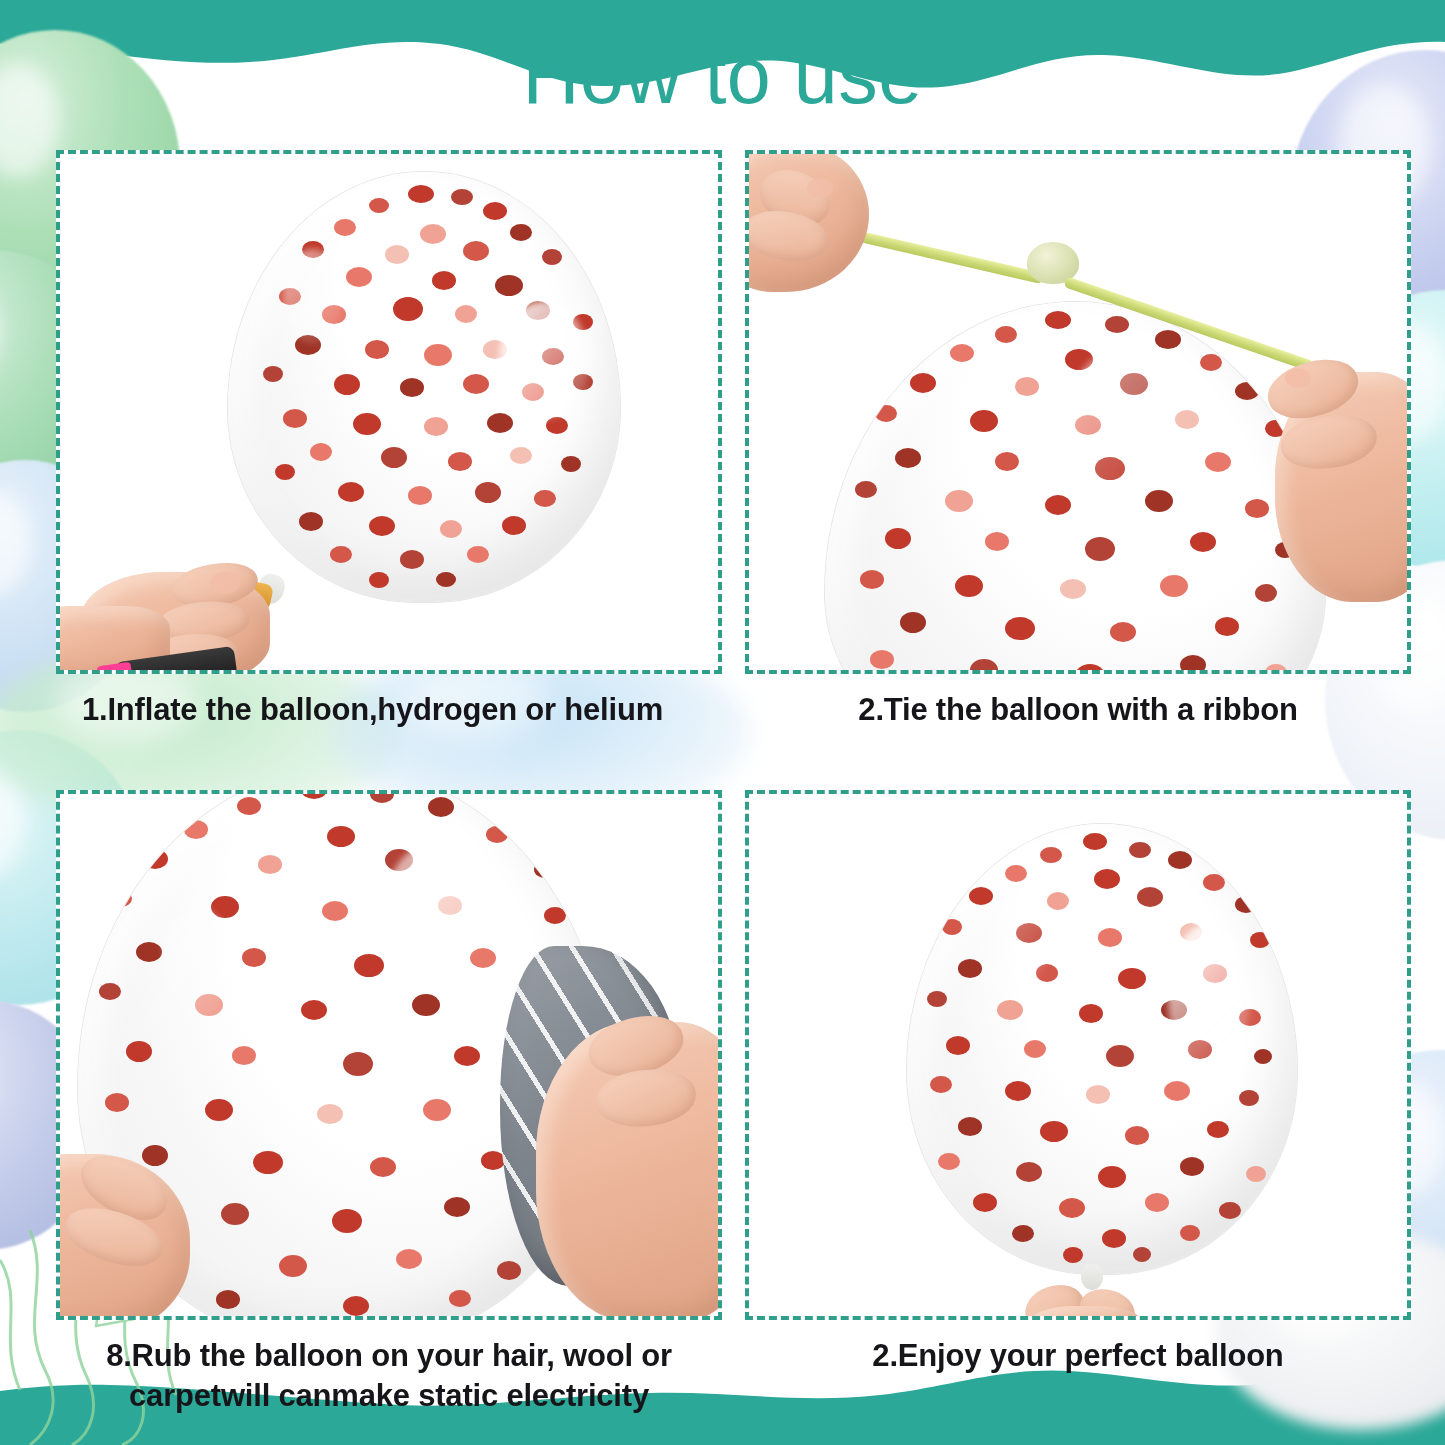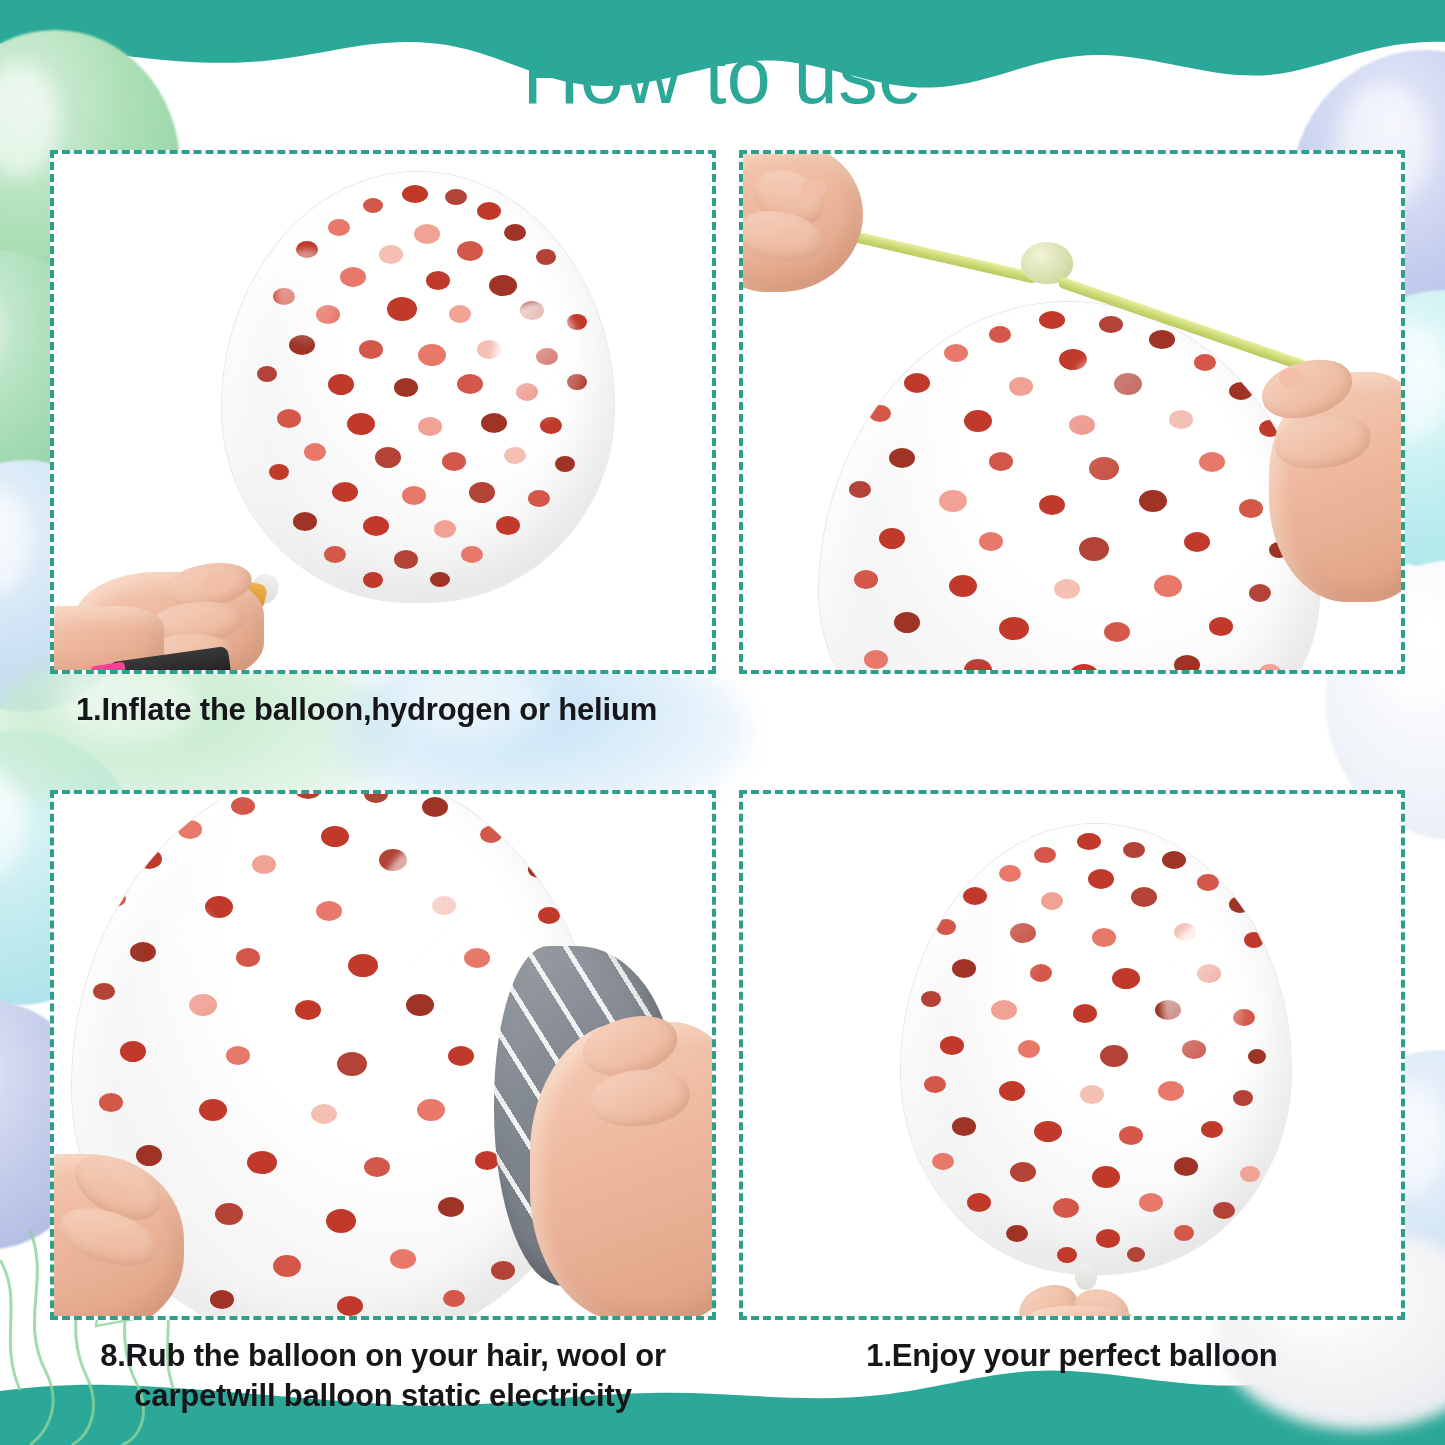--- a/index.html
+++ b/index.html
@@ -45,21 +45,21 @@
     letter-spacing:.5px;
     font-weight:400;
   }
 
   .grid {
     position:absolute;
     top:150px; left:50px;
     width:1355px; height:1240px;
   }
 
-  .cell { position:absolute; width:666px; }
+  .cell { position:absolute; width:666px;margin-left:6px; }
   .cell.c1 { left:0;   top:0;   }
   .cell.c2 { left:689px; top:0; }
   .cell.c3 { left:0;   top:640px; }
   .cell.c4 { left:689px; top:640px; }
 
   .photo {
     position:relative;
     width:666px; height:524px;
     border:4px dashed #2f9e8a;
     background:#ffffff;
@@ -379,20 +379,23 @@
           <div class="finger" style="left:10px; top:18px; width:72px; height:52px; transform:rotate(22deg);"></div>
           <div class="finger" style="left:-6px; top:58px; width:86px; height:48px; transform:rotate(10deg);"></div>
           <div class="nail" style="left:58px; top:24px; width:26px; height:20px;"></div>
 
           <div class="hand" style="right:-36px; top:218px; width:168px; height:230px; border-radius:46% 40% 40% 46%;"></div>
           <div class="finger" style="right:48px; top:208px; width:92px; height:54px; transform:rotate(-16deg);"></div>
           <div class="finger" style="right:30px; top:262px; width:96px; height:52px; transform:rotate(-8deg);"></div>
           <div class="nail" style="right:96px; top:214px; width:26px; height:20px;"></div>
         </div>
       </div>
+      <div class="caption">
+        <div>2.Tie the balloon with a ribbon</div>
+      </div>
     </div>
 
     <div class="cell c3">
       <div class="photo">
         <div class="scene">
 
           <div class="balloon" style="left:18px; top:-26px; width:530px; height:580px;">
             <span class="dot" style="left:42%;top:2%;width:26px;height:19px;background:#c0392b"></span>
             <span class="dot" style="left:55%;top:3%;width:24px;height:18px;background:#b34336"></span>
             <span class="dot" style="left:30%;top:5%;width:24px;height:18px;background:#d4584a"></span>
@@ -455,21 +458,21 @@
           <div class="finger" style="right:34px; top:224px; width:96px; height:56px; transform:rotate(-14deg);"></div>
           <div class="finger" style="right:22px; top:276px; width:100px; height:56px; transform:rotate(-6deg);"></div>
 
           <div class="hand" style="left:-70px; top:360px; width:200px; height:180px; border-radius:40% 48% 44% 40%;"></div>
           <div class="finger" style="left:18px; top:368px; width:92px; height:52px; transform:rotate(28deg);"></div>
           <div class="finger" style="left:4px; top:418px; width:100px; height:50px; transform:rotate(18deg);"></div>
         </div>
       </div>
       <div class="caption">
         <div>8.Rub the balloon on your hair, wool or</div>
-        <div>carpetwill balloon static electricity</div>
+        <div>carpetwill canmake static electricity</div>
       </div>
     </div>
 
     <div class="cell c4">
       <div class="photo">
         <div class="scene">
 
           <div class="balloon" style="left:158px; top:30px; width:390px; height:450px;">
             <span class="dot" style="left:45%;top:2%;width:24px;height:17px;background:#c0392b"></span>
             <span class="dot" style="left:57%;top:4%;width:22px;height:16px;background:#b34336"></span>
@@ -529,18 +532,18 @@
           </div>
 
           <div class="neck" style="left:332px; top:470px; width:22px; height:26px;"></div>
 
           <div class="finger" style="left:276px; top:492px; width:60px; height:46px; transform:rotate(-18deg);"></div>
           <div class="finger" style="left:330px; top:496px; width:56px; height:42px; transform:rotate(16deg);"></div>
           <div class="hand" style="left:282px; top:512px; width:110px; height:40px; border-radius:38%;"></div>
         </div>
       </div>
       <div class="caption">
-        <div>1.Enjoy your perfect balloon</div>
+        <div>2.Enjoy your perfect balloon</div>
       </div>
     </div>
 
   </div>
 </div>
 
 </body></html>

